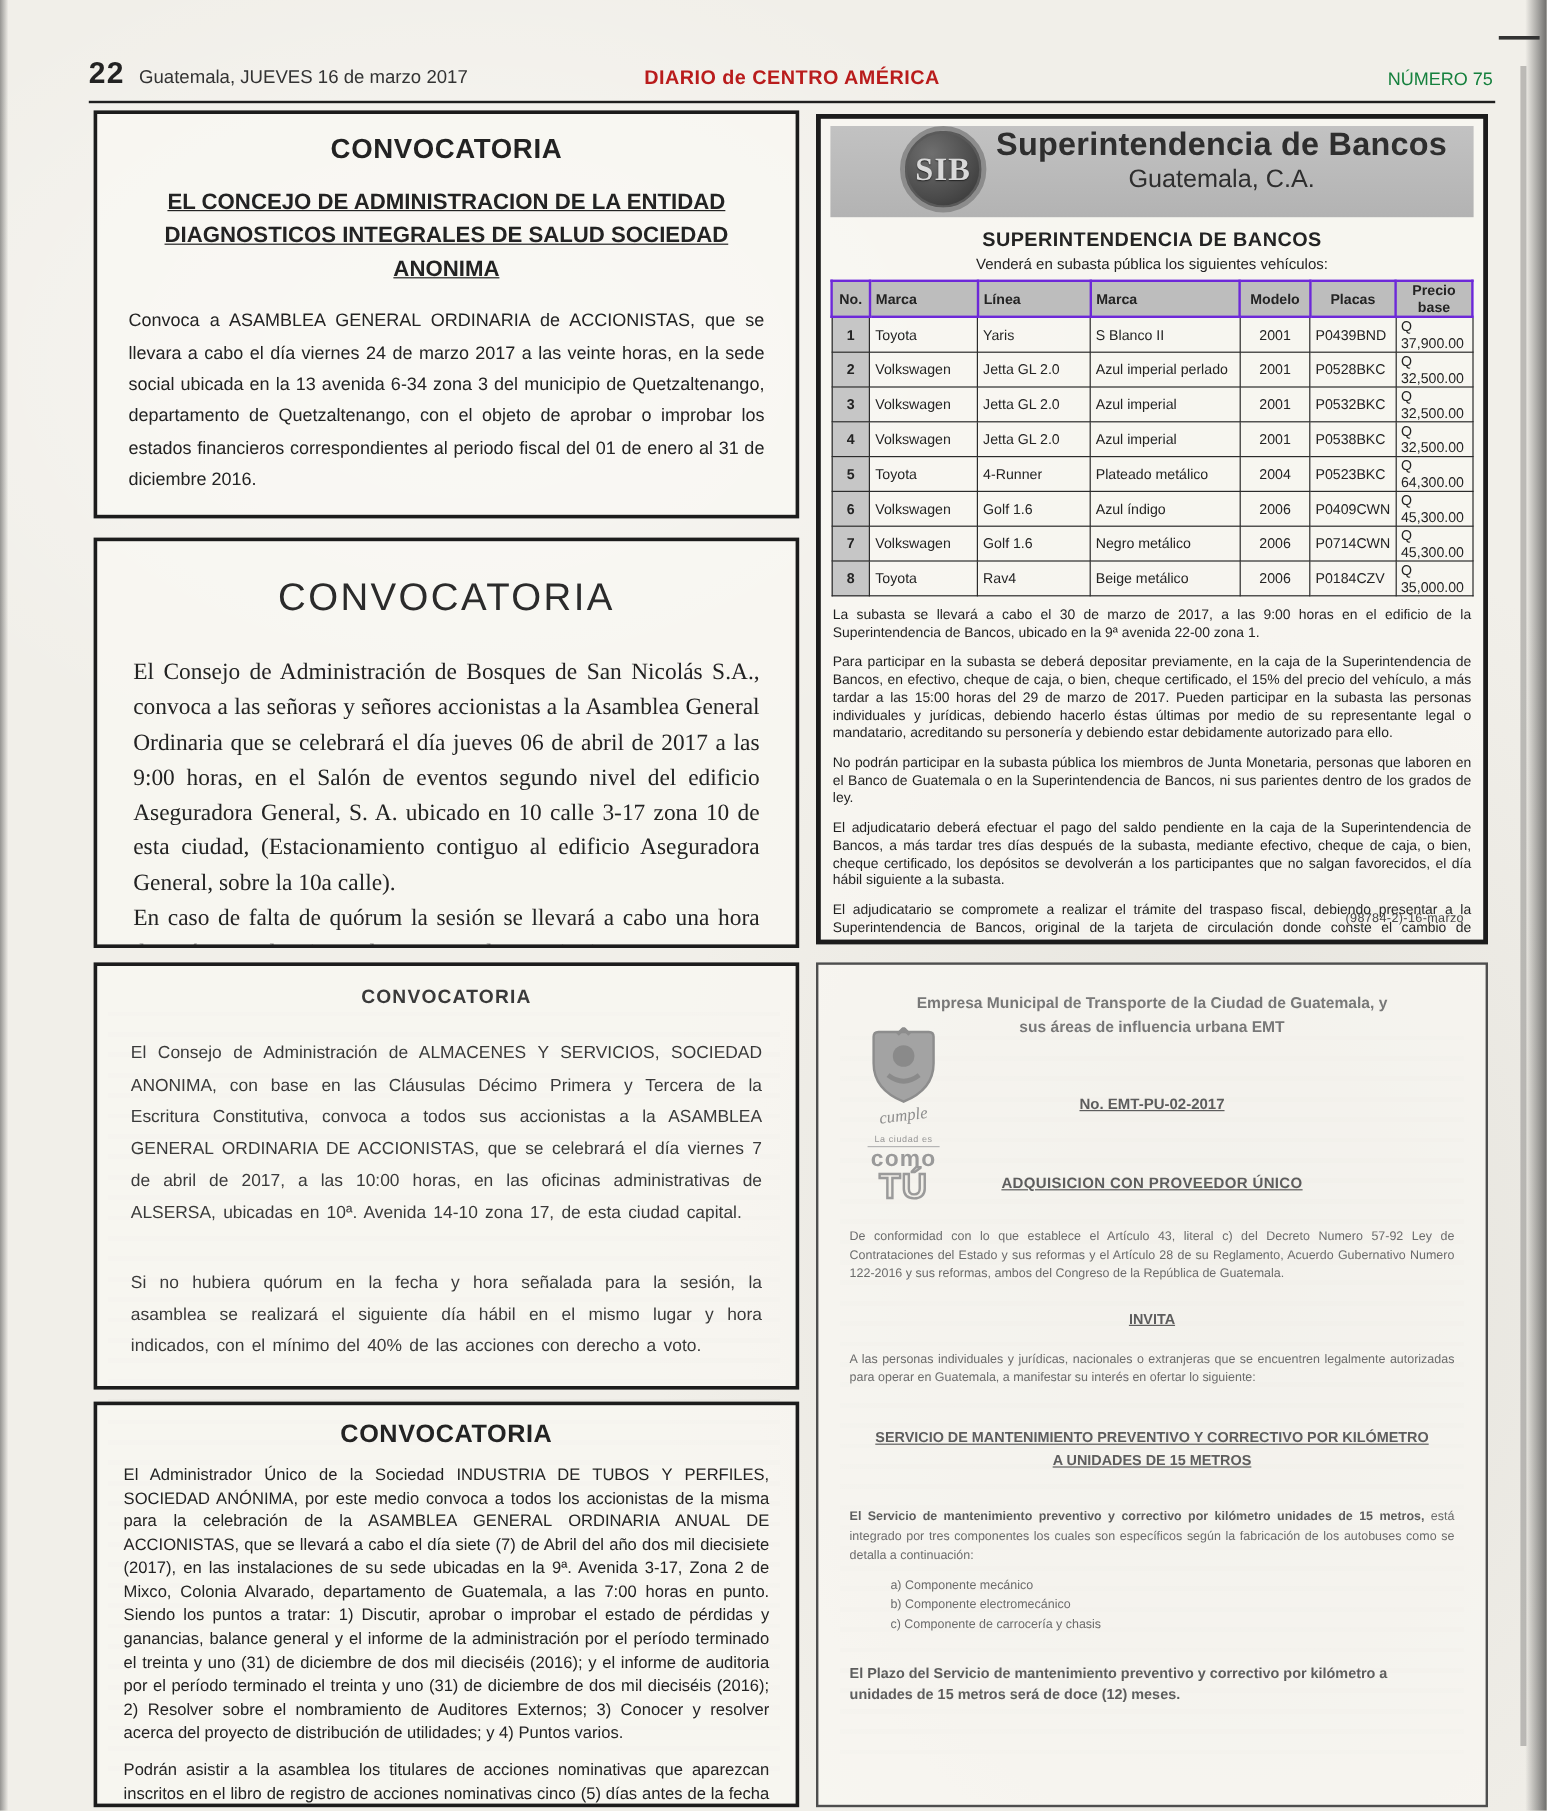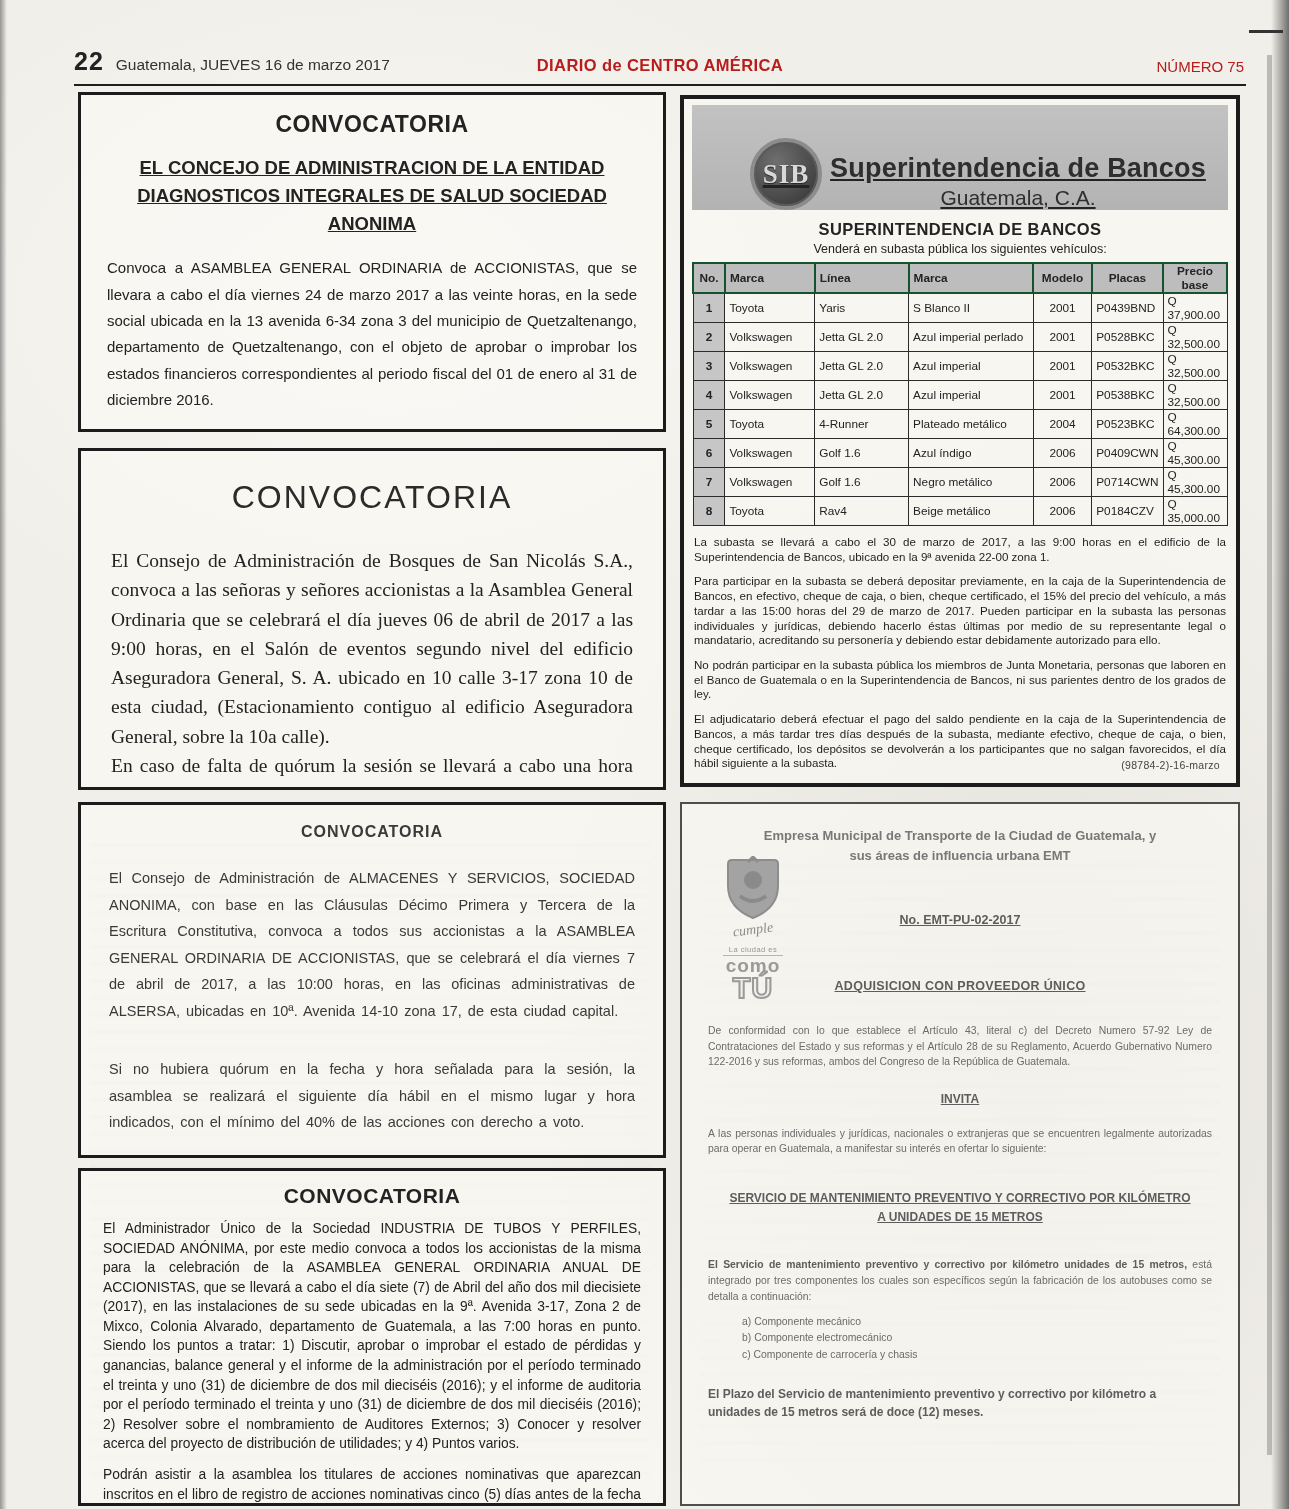--- a/index.html
+++ b/index.html
@@ -26,21 +26,21 @@
     background:repeating-linear-gradient(180deg, transparent 0 13px, rgba(130,128,120,.07) 13px 17px); }
 
   
   .pageheader { position:absolute; left:74px; top:42px; width:1172px; height:44px;
     border-bottom:2px solid #1f1f1f; }
   .ph-left { position:absolute; left:0; bottom:8px; display:flex; align-items:baseline; gap:12px; }
   .ph-num { font-size:25px; font-weight:bold; letter-spacing:1px; }
   .ph-date { font-size:15.5px; color:#333; }
   .ph-center { position:absolute; left:0; right:0; bottom:9px; text-align:center;
     font-size:16.5px; font-weight:bold; letter-spacing:.4px; color:#b91c1c; }
-  .ph-right { position:absolute; right:2px; bottom:9px; font-size:15px; color:#b91c1c;margin-top:36px; }
+  .ph-right { position:absolute; right:2px; bottom:9px; font-size:15px; color:#15803d;margin-top:36px; }
 
   
   .adbox { position:absolute; border:3px solid #1c1c1c; background:rgba(250,249,244,.65); overflow:hidden; }
   .ref { font-size:10.5px; color:#454545; letter-spacing:.3px; }
 
   
   .b1 { left:78px; top:92px; width:588px; height:340px; padding:16px 26px; }
   .b1-title { text-align:center; font-size:23px; font-weight:bold; letter-spacing:.5px; margin-bottom:16px; }
   .b1-sub { text-align:center; font-size:18.5px; font-weight:bold; line-height:1.5; margin-bottom:18px;text-decoration:underline; }
   .b1-body { font-size:15px; line-height:1.76; text-align:justify; }
@@ -58,34 +58,34 @@
   .b3-body p+p { margin-top:32px; }
 
   
   .b4 { left:78px; top:1168px; width:588px; height:338px; padding:13px 22px; }
   .b4-title { text-align:center; font-size:21px; font-weight:bold; letter-spacing:.5px; margin-bottom:11px; }
   .b4-body { font-size:13.8px; line-height:1.42; text-align:justify; }
   .b4-body p { margin:0 0 11px; }
 
   
   .sib { left:680px; top:95px; width:560px; height:692px; border-width:4px; padding:6px 8px; }
-  .sib-banner { background:linear-gradient(#c2c2c2,#b3b3b3); height:105px; display:flex; align-items:flex-end; padding:0 14px;text-decoration:underline; }
+  .sib-banner { background:linear-gradient(#c2c2c2,#b3b3b3); height:76px; display:flex; align-items:flex-start; padding:0 14px; }
   .sib-logo { width:72px; height:72px; border-radius:50%; flex:0 0 72px; margin-left:44px;
     background:radial-gradient(circle at 35% 30%, #6f6f6f, #4a4a4a 60%, #2f2f2f);
     border:4px solid #8c8c8c; box-shadow:0 0 0 2px #5a5a5a inset;
     display:flex; align-items:center; justify-content:center; }
   .sib-logo span { font-family:"Liberation Serif",serif; font-weight:bold; font-size:27px; color:#d9d9d9;
     text-shadow:0 1px 1px #222; letter-spacing:1px; }
   .sib-banner-text { flex:1; text-align:center; color:#2e2e2e; }
   .sib-banner-title { font-size:27px; font-weight:bold; letter-spacing:.2px; }
   .sib-banner-sub { font-size:21px; margin-top:2px; }
   .sib-heading { text-align:center; font-weight:bold; font-size:16.5px; letter-spacing:.4px; margin:10px 0 3px; }
   .sib-subheading { text-align:center; font-size:12.5px; margin-bottom:6px; }
   table.sib-table { width:100%; border-collapse:collapse; font-size:11.8px; }
-  .sib-table th { background:#bdbdbd; border:2px solid #14532d; padding:0 4px; text-align:left; height:17px; }
+  .sib-table th { background:#bdbdbd; border:2px solid #6d28d9; padding:0 4px; text-align:left; height:17px; }
   .sib-table td { border:1px solid #2b2b2b; padding:0 4px; height:16px; }
   .sib-table .cno { background:#c6c6c6; font-weight:bold; text-align:center; }
   .sib-table th.ctr, .sib-table td.ctr { text-align:center; }
   .sib-body { margin:9px 2px 0; font-size:11.6px; line-height:1.27; text-align:justify; color:#1f1f1f; }
   .sib-body p { margin:0 0 10px; }
   .sib-ref { position:absolute; right:16px; bottom:12px; }
 
   
   .emt { left:680px; top:802px; width:560px; height:704px; border:2.5px solid #4e4e4e; padding:22px 26px; color:#616161; }
   .emt-title { text-align:center; font-weight:bold; font-size:13px; color:#787878; width:80%; margin:0 auto; line-height:1.5; }

